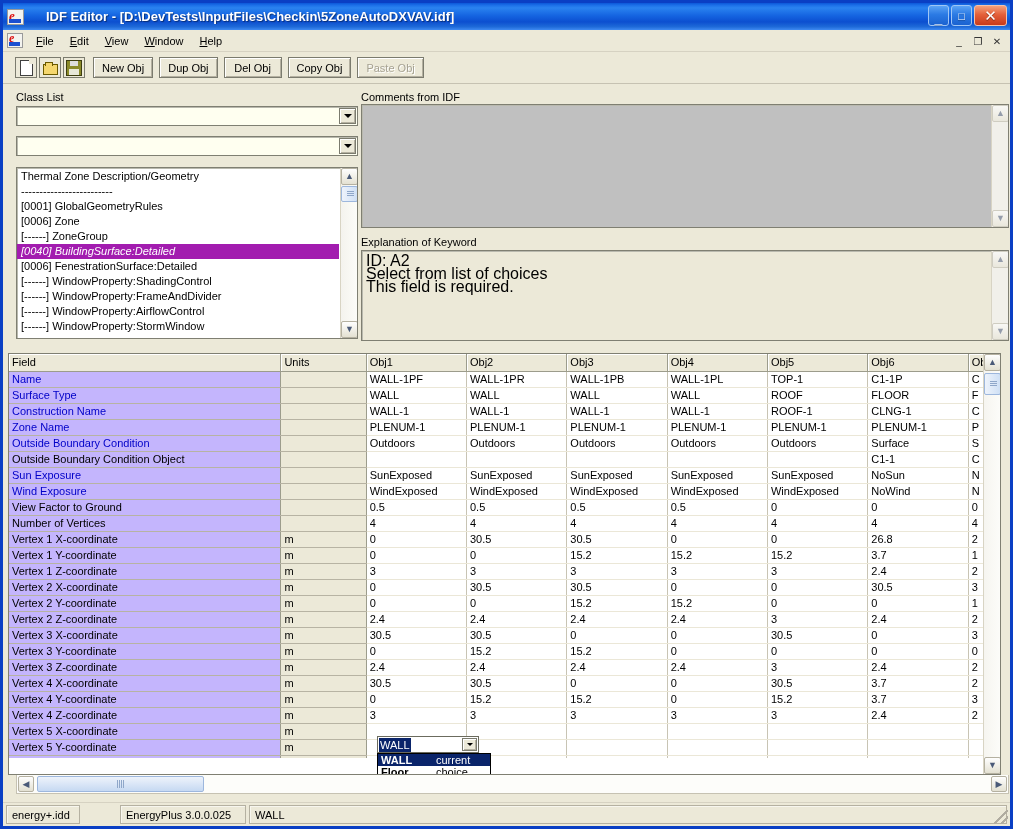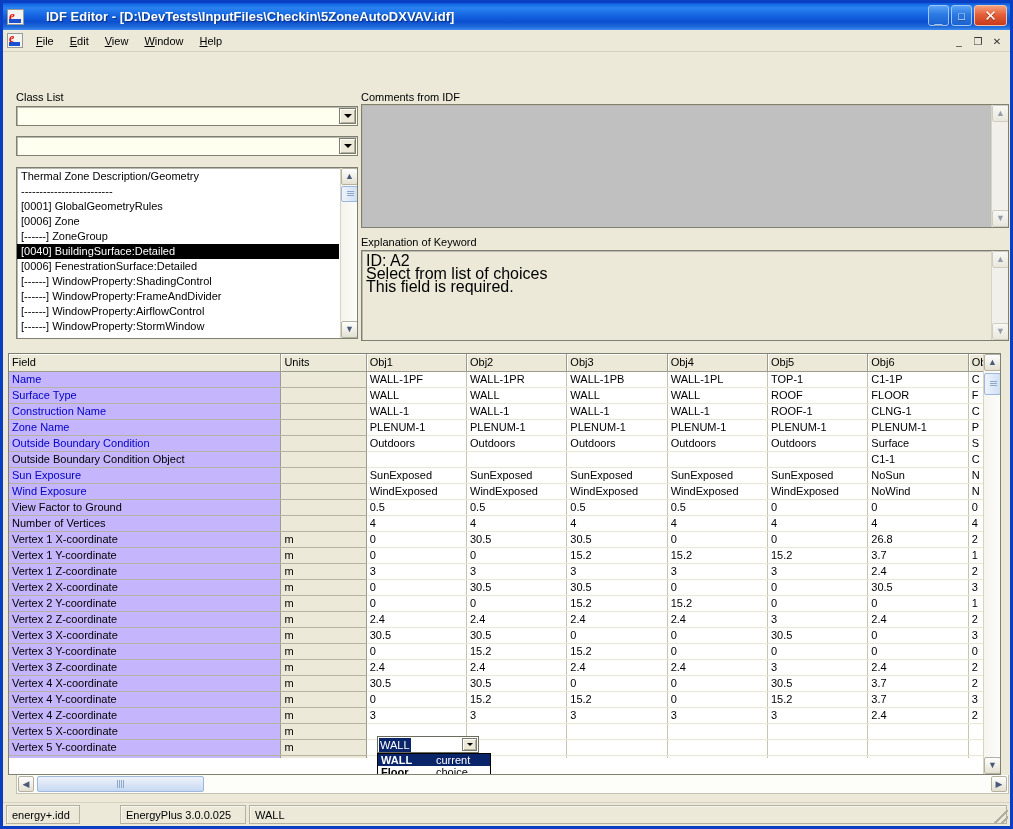--- a/index.html
+++ b/index.html
@@ -125,21 +125,21 @@
   .arrow-dn{width:0;height:0;border-left:4px solid transparent;border-right:4px solid transparent;border-top:4px solid #000;}
   
   #classlist{
     position:absolute;left:13px;top:164px;width:342px;height:172px;
     box-sizing:border-box;border:1px solid #7f7f72;background:#fff;
     box-shadow:inset 1px 1px 0 #b9b9ae;
     overflow:hidden;
   }
   #classlist-items{position:absolute;left:0;top:0;right:18px;top:1px;}
   .cl-item{height:15px;line-height:15px;padding-left:4px;font-size:11px;color:#000;white-space:nowrap;overflow:hidden;}
-  .cl-item.sel{background:#000000;color:#fff;}
+  .cl-item.sel{background:#a21caf;color:#fff;font-style:italic;}
   
   .vscroll{
     position:absolute;width:17px;box-sizing:border-box;
     background:linear-gradient(90deg,#f4f3ee,#fcfcf8);
     border-left:1px solid #d8d4c4;
   }
   .sb-btn{
     position:absolute;left:0;width:17px;height:17px;box-sizing:border-box;
     background:linear-gradient(180deg,#fefefe,#e4e1d2);
     border:1px solid #b5b1a1;border-radius:2px;
@@ -294,20 +294,37 @@
     <div class="menu-item"><u>V</u><span>iew</span></div>
     <div class="menu-item"><u>W</u><span>indow</span></div>
     <div class="menu-item"><u>H</u><span>elp</span></div>
     <div id="mdi-buttons">
       <div class="mdibtn">_</div>
       <div class="mdibtn">❐</div>
       <div class="mdibtn">✕</div>
     </div>
   </div>
 
+  <div id="toolbar">
+    <div class="tb-icon">
+        <span class="ico-new"></span>
+      </div>
+    <div class="tb-icon">
+        <span class="ico-open"></span>
+      </div>
+    <div class="tb-icon">
+        <span class="ico-save"></span>
+      </div>
+    <div class="tb-sep"></div>
+    <div class="tb-btn">New Obj</div>
+    <div class="tb-btn">Dup Obj</div>
+    <div class="tb-btn">Del Obj</div>
+    <div class="tb-btn">Copy Obj</div>
+    <div class="tb-btn disabled">Paste Obj</div>
+  </div>
 
   <div class="sec-label" style="left:13px;top:88px;">Class List</div>
 
   <div class="combo" style="left:13px;top:103px;width:342px;">
     <div style="position:absolute;left:3px;top:2px;font-size:11px;color:#000;"></div>
     <div class="arrow">
         <span class="arrow-dn"></span>
       </div>
   </div>
   <div class="combo" style="left:13px;top:133px;width:342px;">

